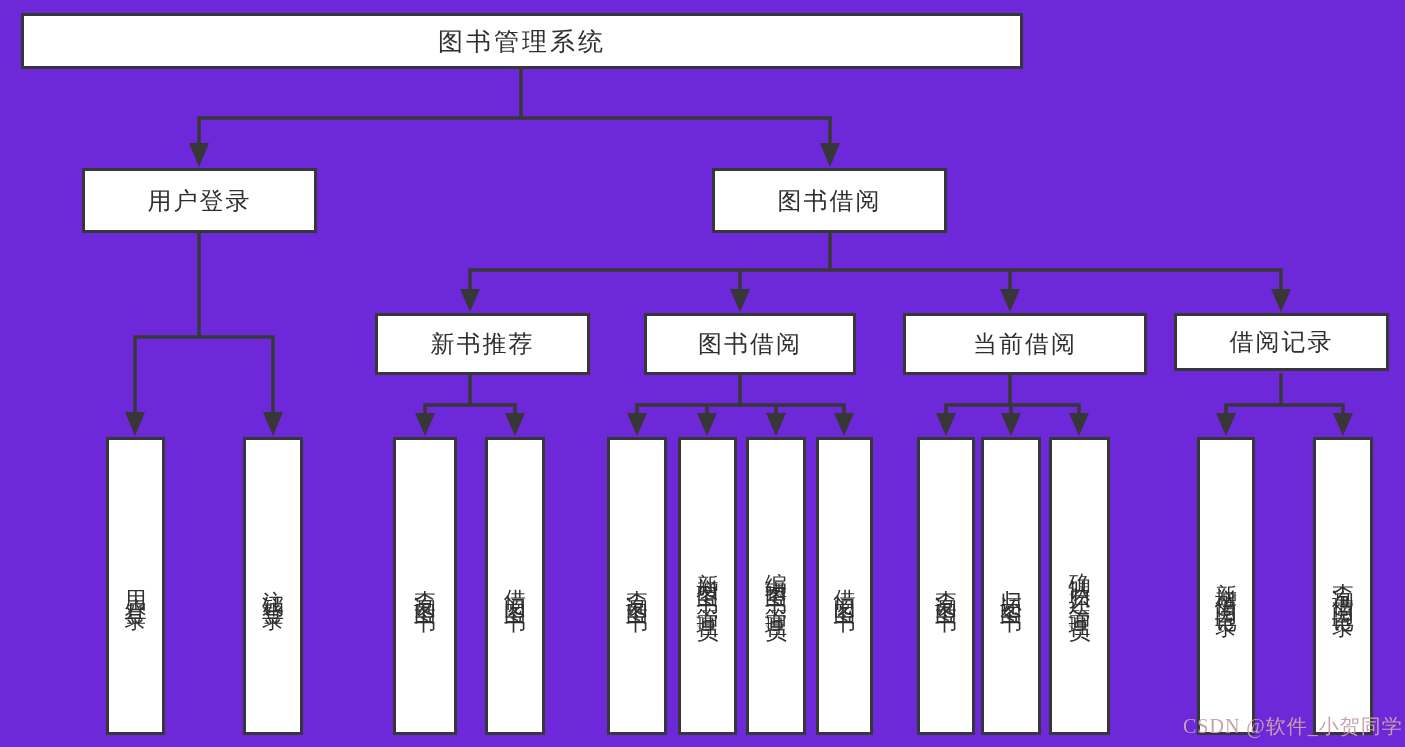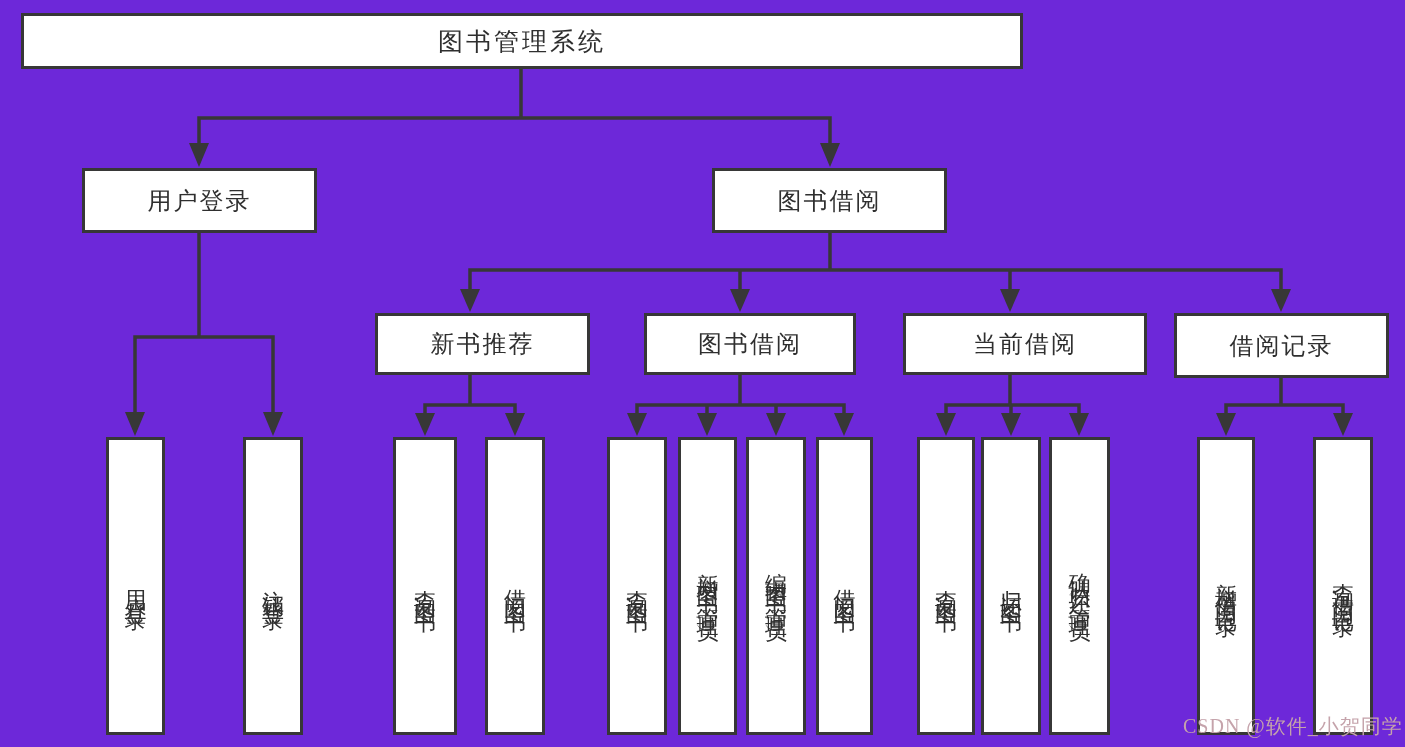--- a/index.html
+++ b/index.html
@@ -111,21 +111,21 @@
 
   <div class="node h-node" style="left:363px; top:313px; width:215px; height:62px;margin-left:12px;">
     <span>新书推荐</span>
   </div>
   <div class="node h-node" style="left:644px; top:313px; width:212px; height:62px;">
     <span>图书借阅</span>
   </div>
   <div class="node h-node" style="left:903px; top:313px; width:244px; height:62px;">
     <span>当前借阅</span>
   </div>
-  <div class="node h-node" style="left:1174px; top:313px; width:215px; height:65px;">
+  <div class="node h-node" style="left:1174px; top:313px; width:215px; height:58px;">
     <span>借阅记录</span>
   </div>
 
   <div class="node v-node" style="left:106px; top:437px; width:59px; height:298px;">
     <span>用户登录</span>
   </div>
   <div class="node v-node" style="left:243px; top:437px; width:60px; height:298px;">
     <span>注销登录</span>
   </div>
 

